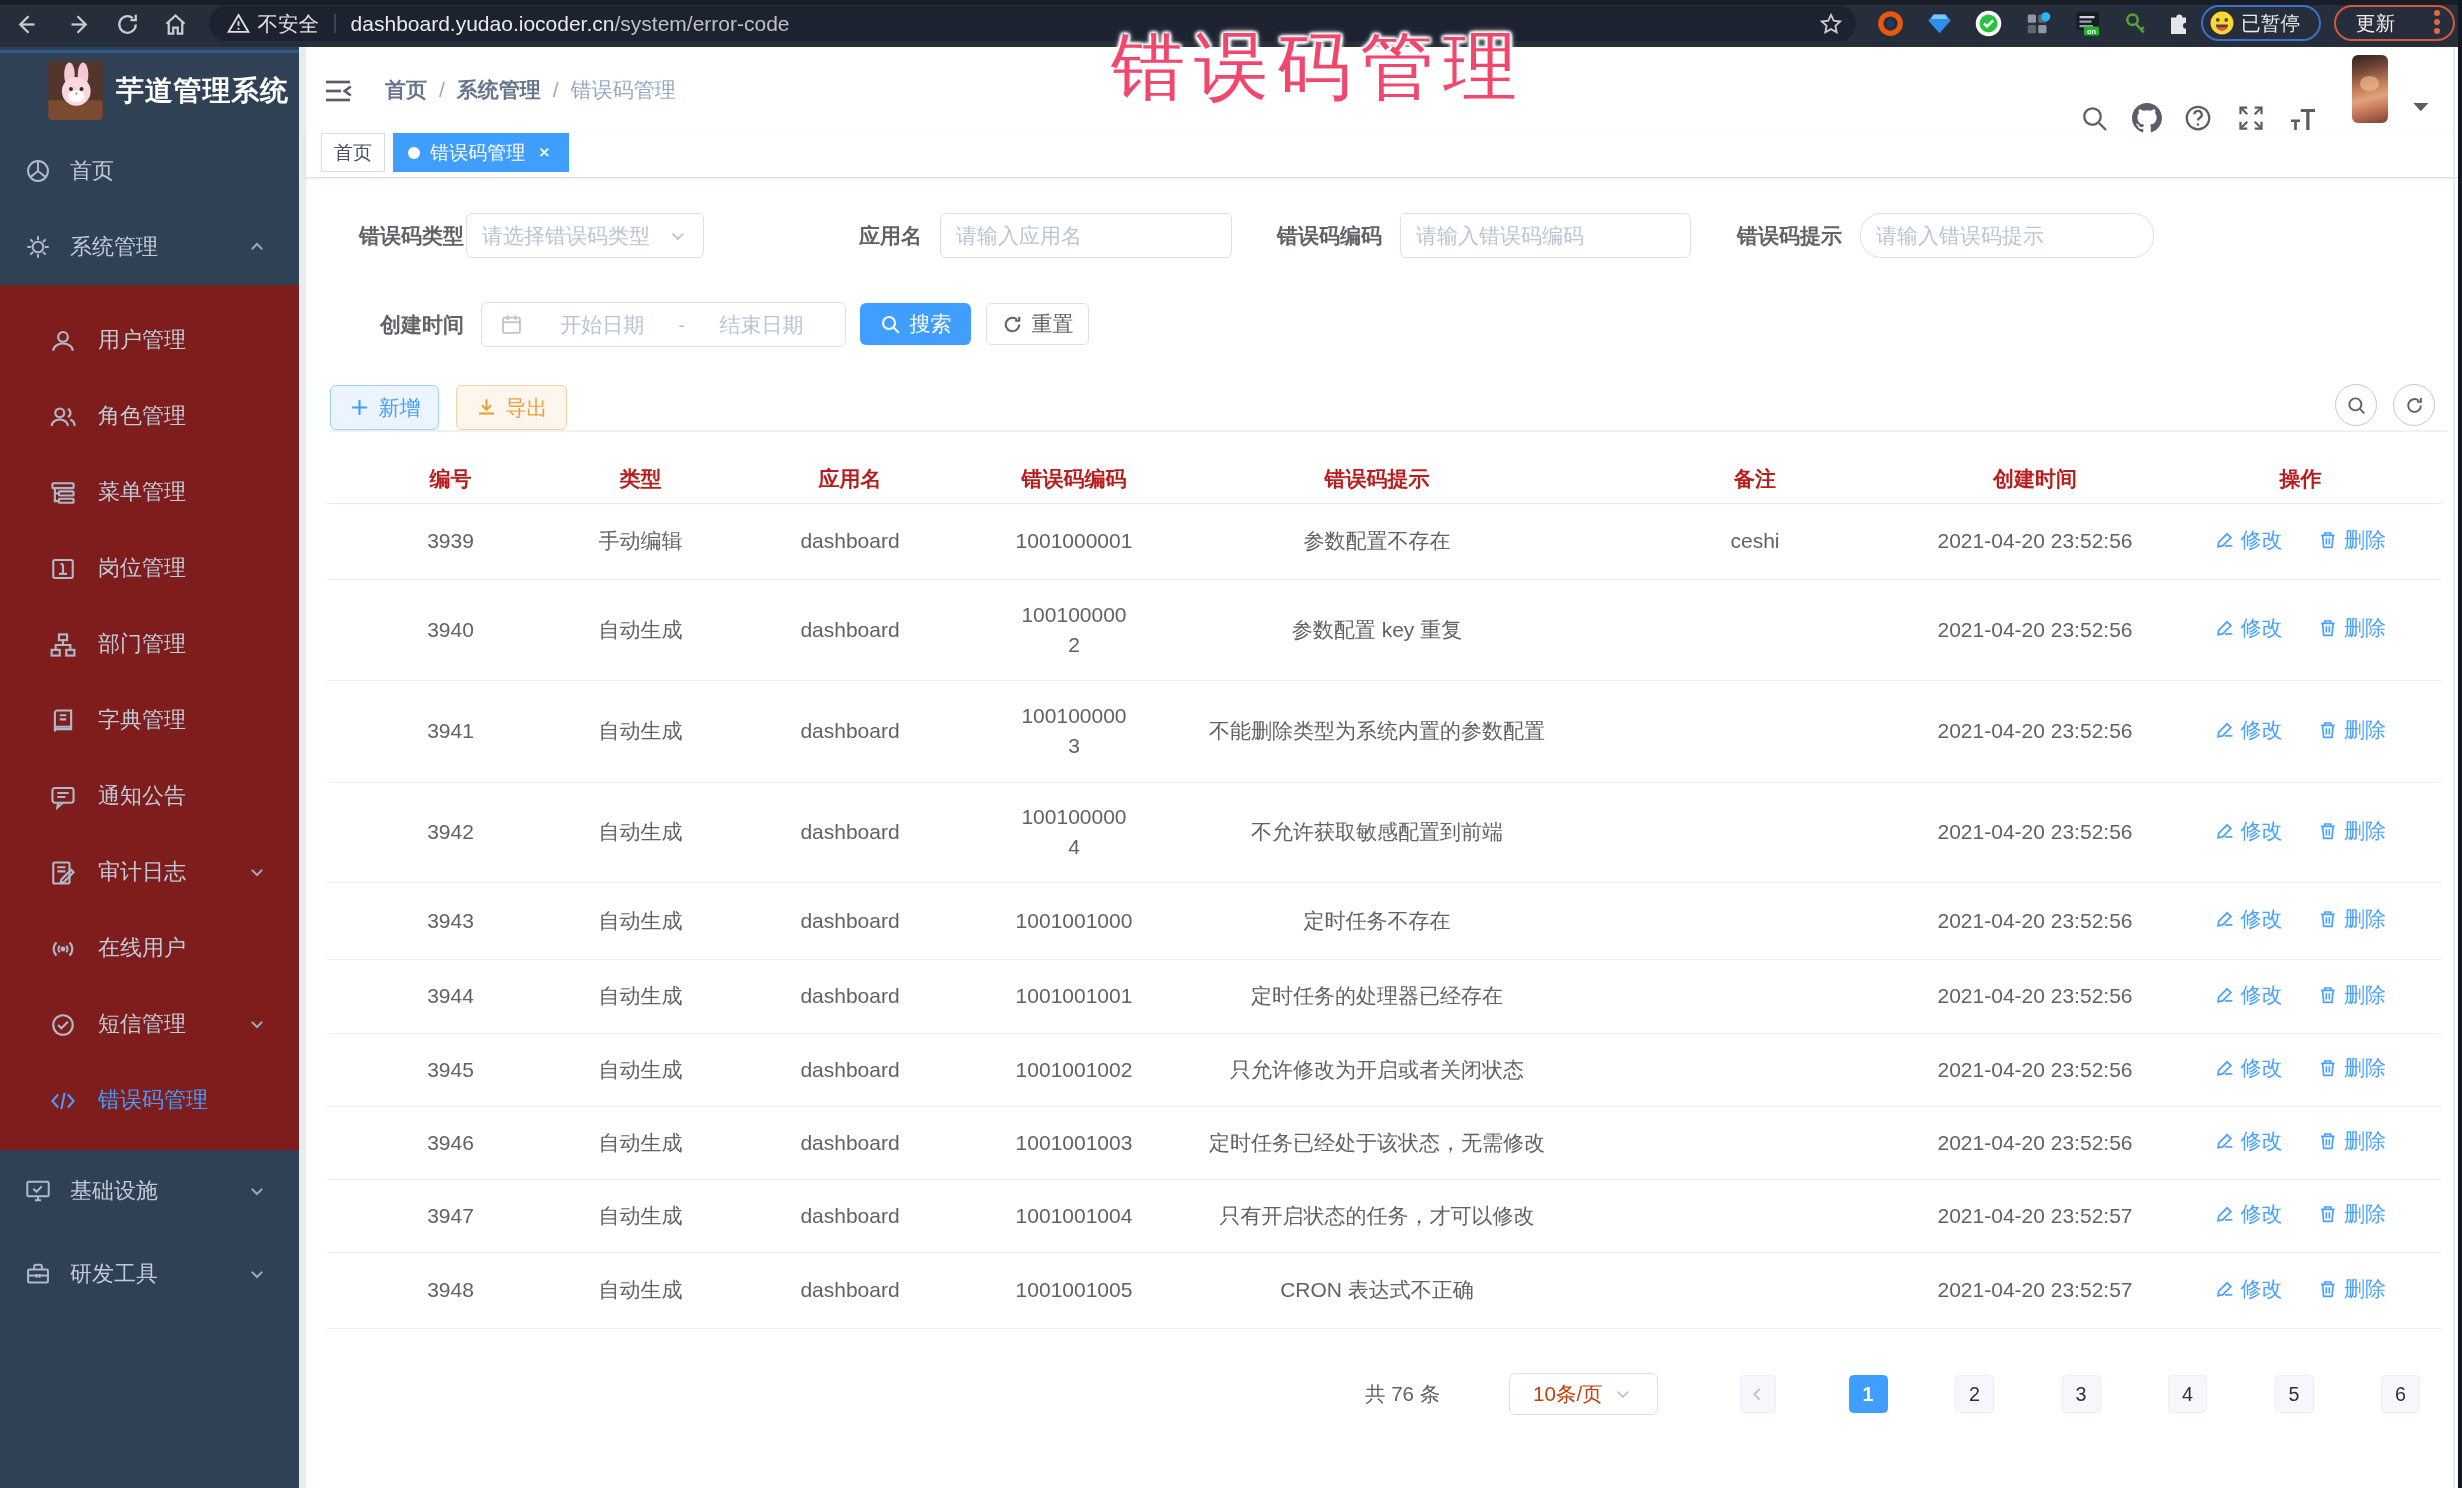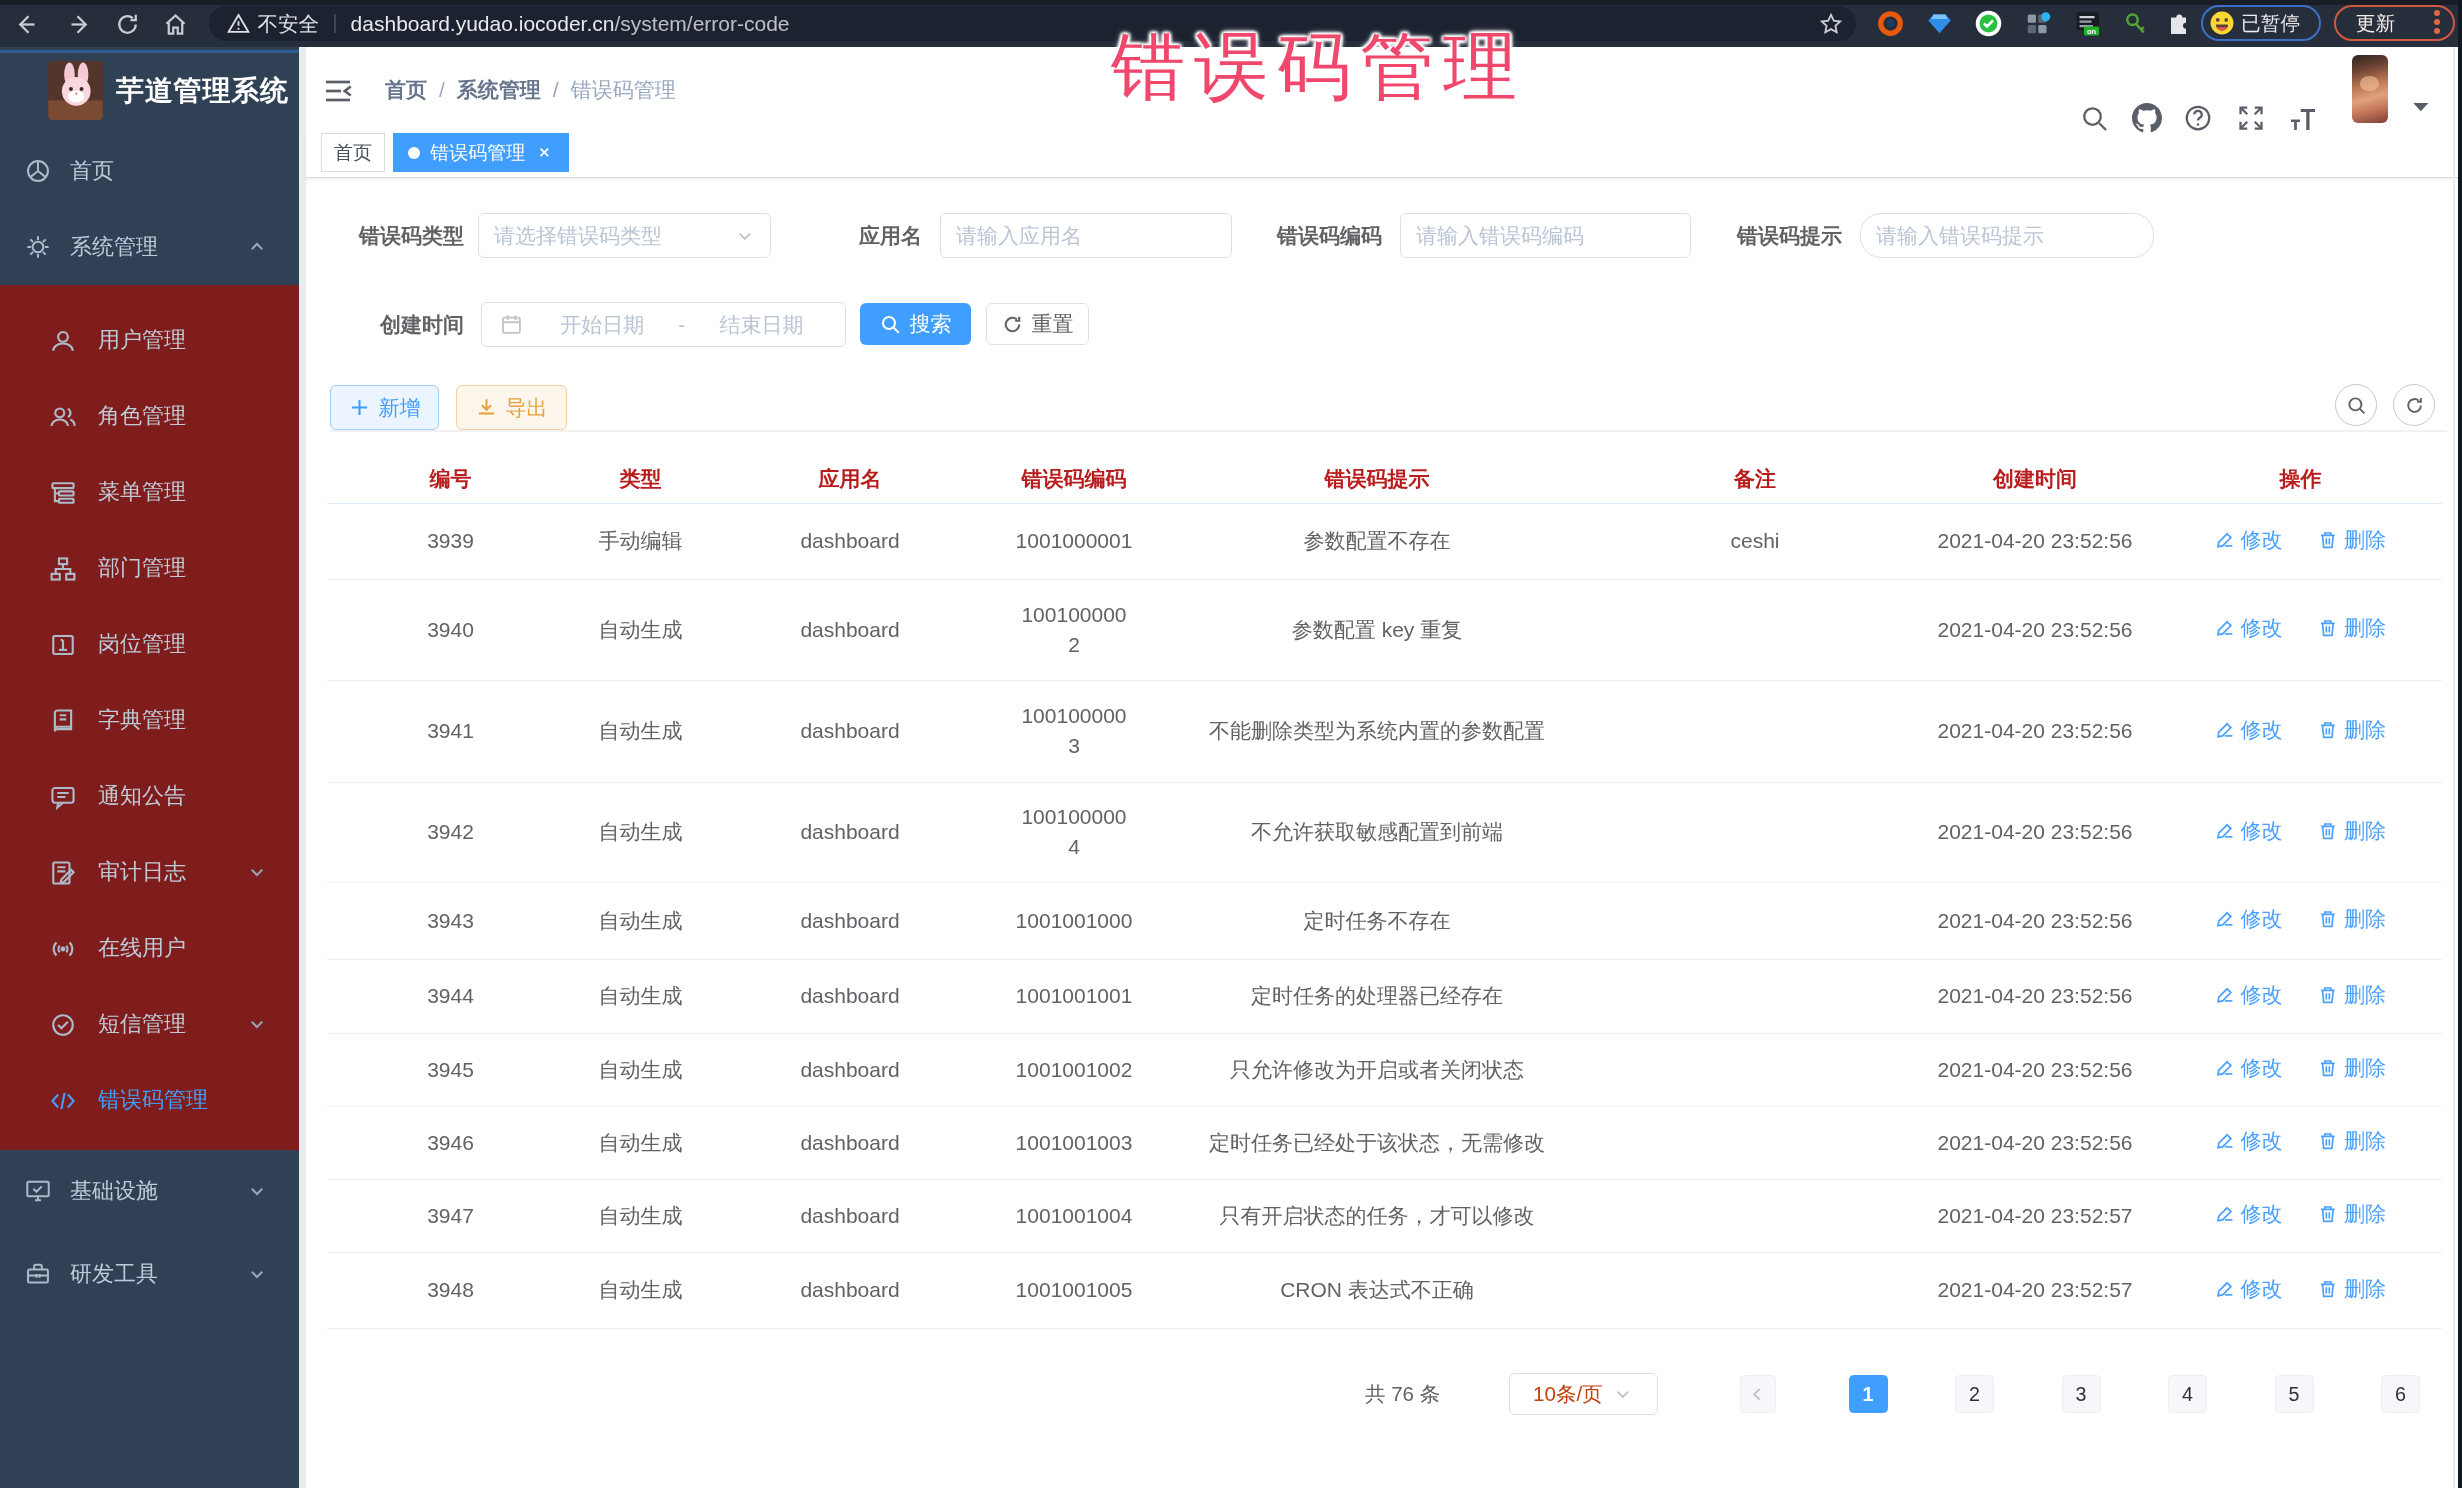--- a/index.html
+++ b/index.html
@@ -91,21 +91,21 @@
   
   .flabel { position:absolute; height:45px; line-height:45px; font-size:21px; font-weight:600; color:#606266; text-align:right; }
   .l-type { left:0;    width:158px; top:33px; }
   .l-app  { left:449px; width:167px; top:33px; }
   .l-code { left:909px; width:167px; top:33px; }
   .l-hint { left:1369px; width:167px; top:33px; }
   .l-time { left:0; width:158px; top:122px; }
   .fctl { position:absolute; height:45px; border:1.5px solid #dcdfe6; border-radius:6px; background:#fff; display:flex; align-items:center; }
   .fctl input { border:none; outline:none; background:transparent; font-size:21px; color:#606266; width:100%; font-family:"Liberation Sans", sans-serif; }
   .fctl input::placeholder { color:#b9c4d4; }
-  .c-type { left:172px; width:293px; top:33px; padding:0 15px; }
+  .c-type { left:160px; width:238px; top:33px; padding:0 15px; }
   .c-app  { left:634px; width:292px; top:33px; padding:0 15px; }
   .c-code { left:1094px; width:291px; top:33px; padding:0 15px; }
   .c-hint { left:1554px; width:294px; top:33px; padding:0 15px;border-radius:21px; }
   .sel-arrow { width:19.7px; height:19.7px; color:#c0c4cc; flex:none; }
   .sel-arrow svg { width:19.7px; height:19.7px; display:block; }
   .c-date { left:175px; width:365px; top:122px; padding:0 12px; }
   .date-ic { width:23px; height:23px; color:#c0c4cc; flex:none; margin:0 7.6px 0 6px; }
   .date-ic svg { width:23px; height:23px; display:block; }
   .date-part { flex:1; text-align:center; font-size:21px; color:#b9c4d4; }
   .date-sep { color:#b9c4d4; font-size:21px; padding:0 4.5px; }
@@ -350,38 +350,38 @@
                 <rect x="11" y="23" width="18" height="5" rx="1"></rect>
                 <path d="M6 10 v16 h5"></path>
                 <path d="M6 16.5 h5"></path>
               </svg>
           </span>
           <span>菜单管理</span>
         </div>
         <div class="mi">
           <span class="ic">
             <svg viewBox="0 0 32 32" fill="none" stroke="currentColor" stroke-width="2.6">
+                <rect x="4" y="5" width="24" height="22" rx="2"></rect>
+                <path d="M16 10 v12"></path>
+                <path d="M11 22 h10"></path>
+                <path d="M13 10 h3"></path>
+              </svg>
+          </span>
+          <span>岗位管理</span>
+        </div>
+        <div class="mi">
+          <span class="ic">
+            <svg viewBox="0 0 32 32" fill="none" stroke="currentColor" stroke-width="2.6">
                 <rect x="11" y="3" width="10" height="7"></rect>
                 <rect x="2" y="22" width="10" height="7"></rect>
                 <rect x="20" y="22" width="10" height="7"></rect>
                 <path d="M16 10 v6 M7 22 v-6 h18 v6"></path>
               </svg>
           </span>
           <span>部门管理</span>
-        </div>
-        <div class="mi">
-          <span class="ic">
-            <svg viewBox="0 0 32 32" fill="none" stroke="currentColor" stroke-width="2.6">
-                <rect x="4" y="5" width="24" height="22" rx="2"></rect>
-                <path d="M16 10 v12"></path>
-                <path d="M11 22 h10"></path>
-                <path d="M13 10 h3"></path>
-              </svg>
-          </span>
-          <span>岗位管理</span>
         </div>
         <div class="mi">
           <span class="ic">
             <svg viewBox="0 0 32 32" fill="none" stroke="currentColor" stroke-width="2.6">
                 <path d="M6 6 a3 3 0 0 1 3-3 h17 v23 h-17 a3 3 0 0 0-3 3 Z"></path>
                 <path d="M6 26 a3 3 0 0 1 3-3 h17"></path>
                 <path d="M12 9 h8 M12 14 h8"></path>
               </svg>
           </span>
           <span>字典管理</span>

